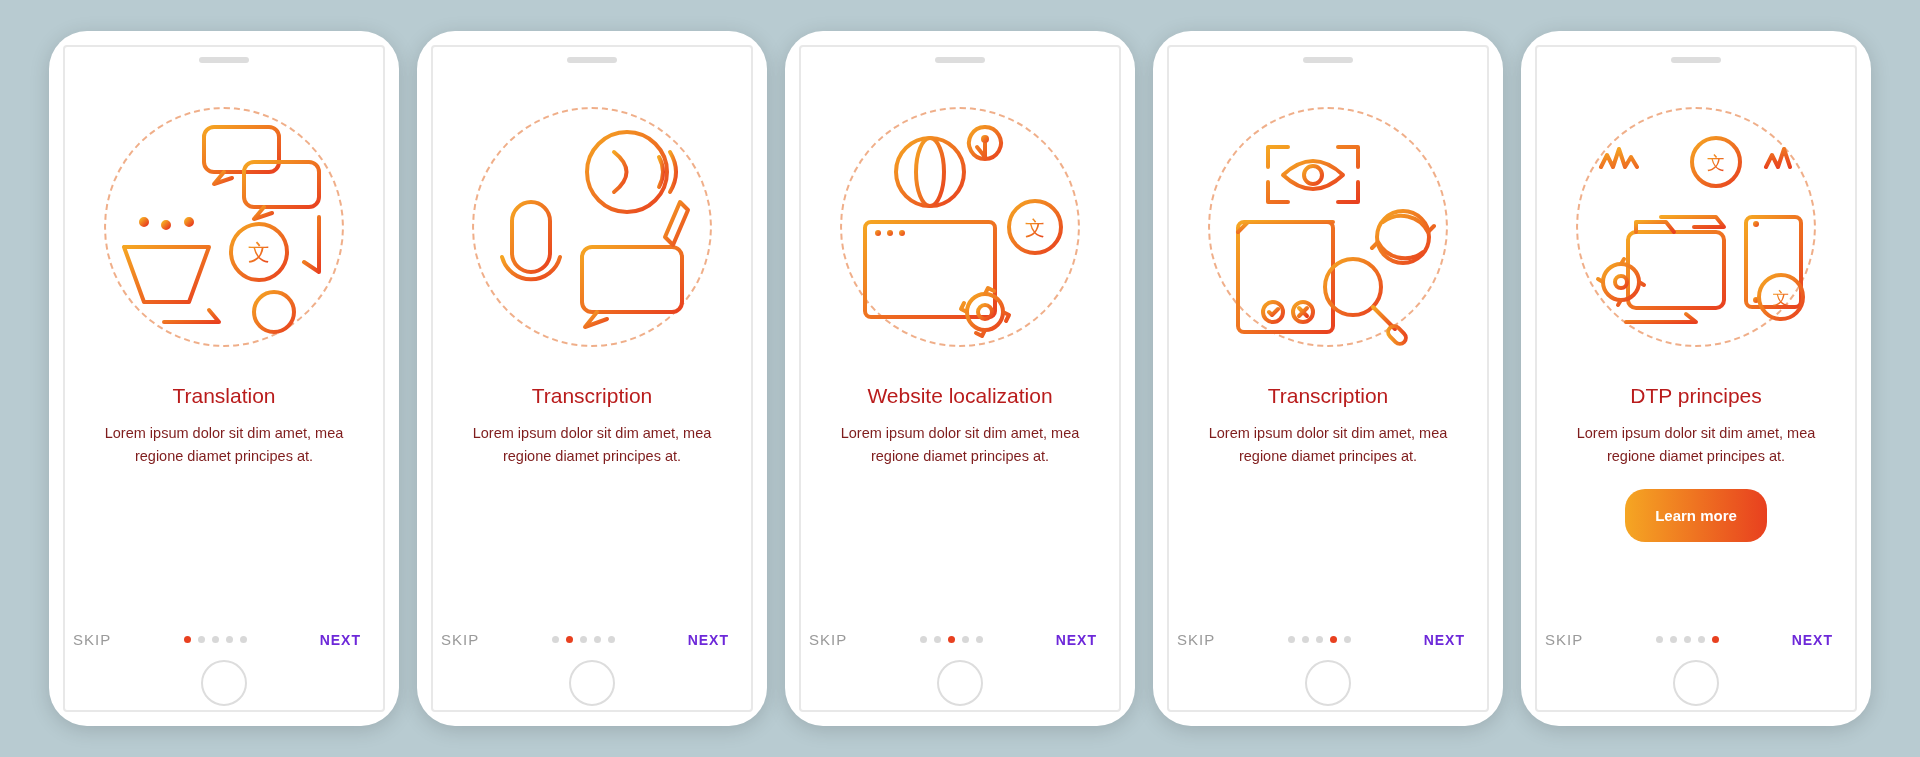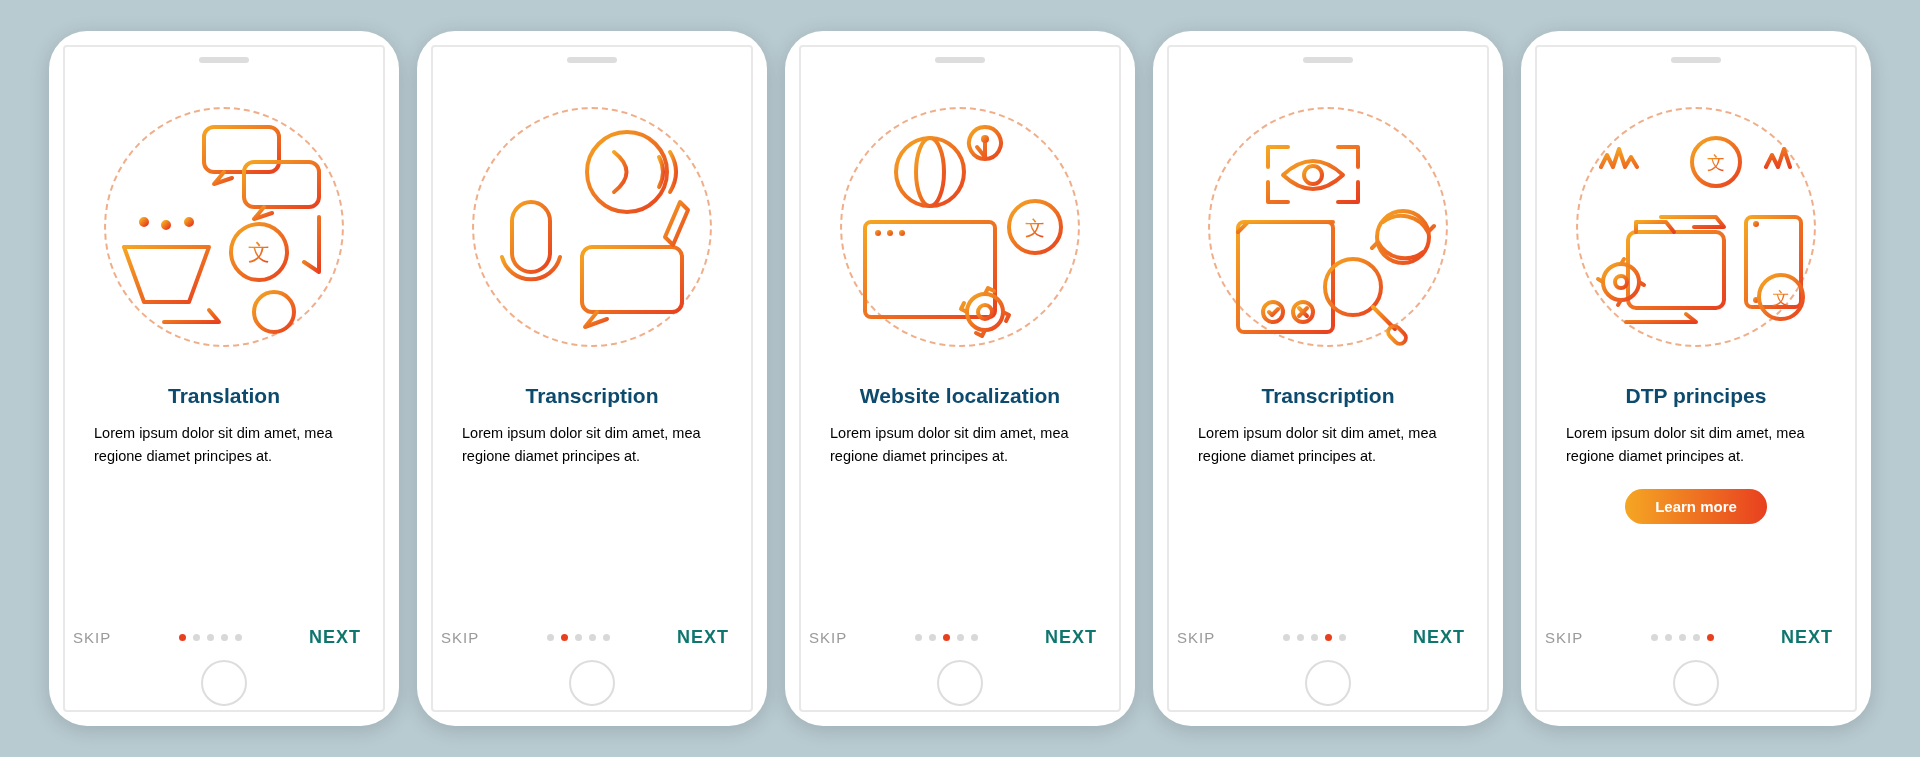--- a/index.html
+++ b/index.html
@@ -5,26 +5,26 @@
 *{box-sizing:border-box;margin:0;padding:0}
 body{background:#b8cbd1;width:1920px;height:757px;display:flex;justify-content:center;align-items:center;font-family:Arial,Helvetica,sans-serif}
 .container{display:flex;gap:18px;justify-content:center;align-items:center}
 .phone{width:350px;height:695px;background:#fff;border-radius:38px;box-shadow:0 4px 20px rgba(0,0,0,.15);padding:14px;position:relative}
 .phone::before{content:"";position:absolute;top:26px;left:50%;transform:translateX(-50%);width:50px;height:6px;background:#ddd;border-radius:3px}
 .phone::after{content:"";position:absolute;bottom:20px;left:50%;transform:translateX(-50%);width:42px;height:42px;border:2px solid #ddd;border-radius:50%}
 .screen{width:100%;height:100%;border:2px solid #e8e8e8;border-radius:4px;display:flex;flex-direction:column;align-items:center;padding:40px 24px 70px}
 .illustration{width:260px;height:260px;position:relative;margin-top:10px;flex-shrink:0}
 .dashed-circle{position:absolute;left:50%;top:50%;transform:translate(-50%,-50%);width:240px;height:240px;border:2px dashed #e67a3c;border-radius:50%;opacity:.6}
 .svg-wrap{position:absolute;inset:0}
-.title{color:#0c4a6e;font-weight:700;font-size:21px;text-align:left;margin-top:26px;line-height:1.2}
-.desc{color:#000000;font-size:14.5px;margin-top:14px;line-height:1.55;max-width:260px}
-.learn{margin-top:22px;padding:9px 30px;background:linear-gradient(90deg,#f5a623,#e8401f);color:#fff;border:none;border-radius:20px;font-size:15px;font-weight:600;cursor:pointer}
+.title{color:#b91c1c;font-weight:400;font-size:21px;text-align:left;margin-top:26px;line-height:1.2}
+.desc{color:#7f1d1d;font-size:14.5px;text-align:center;margin-top:14px;line-height:1.55;max-width:260px}
+.learn{margin-top:22px;padding:18px 30px;background:linear-gradient(90deg,#f5a623,#e8401f);color:#fff;border:none;border-radius:20px;font-size:15px;font-weight:600;cursor:pointer}
 .nav{position:absolute;bottom:78px;left:24px;right:38px;display:flex;justify-content:space-between;align-items:center}
 .skip{color:#9a9a9a;font-size:15px;letter-spacing:1px;cursor:pointer}
-.next{color:#0f766e;font-size:18px;font-weight:600;letter-spacing:1px;cursor:pointer}
+.next{color:#6d28d9;font-size:14px;font-weight:600;letter-spacing:1px;cursor:pointer}
 .dots{display:flex;gap:7px;align-items:center}
 .dot{width:7px;height:7px;border-radius:50%;background:#d8d8d8}
 .dot.active{background:#e8401f;border-radius:4px}
 </style>
 </head>
 <body>
 
 <div class="container">
 
 <div class="phone">

